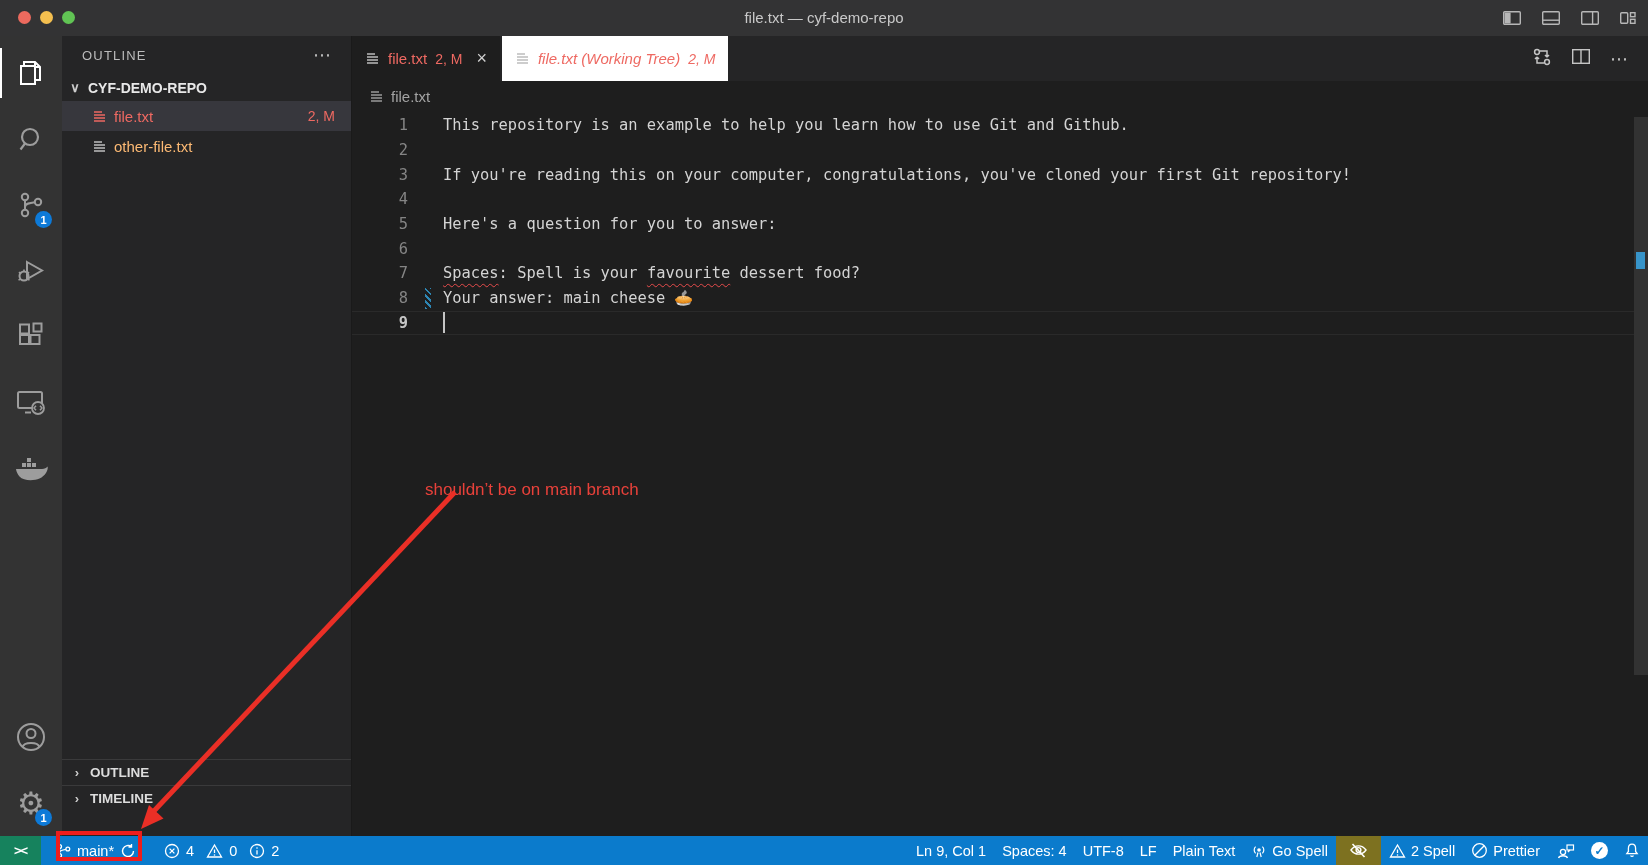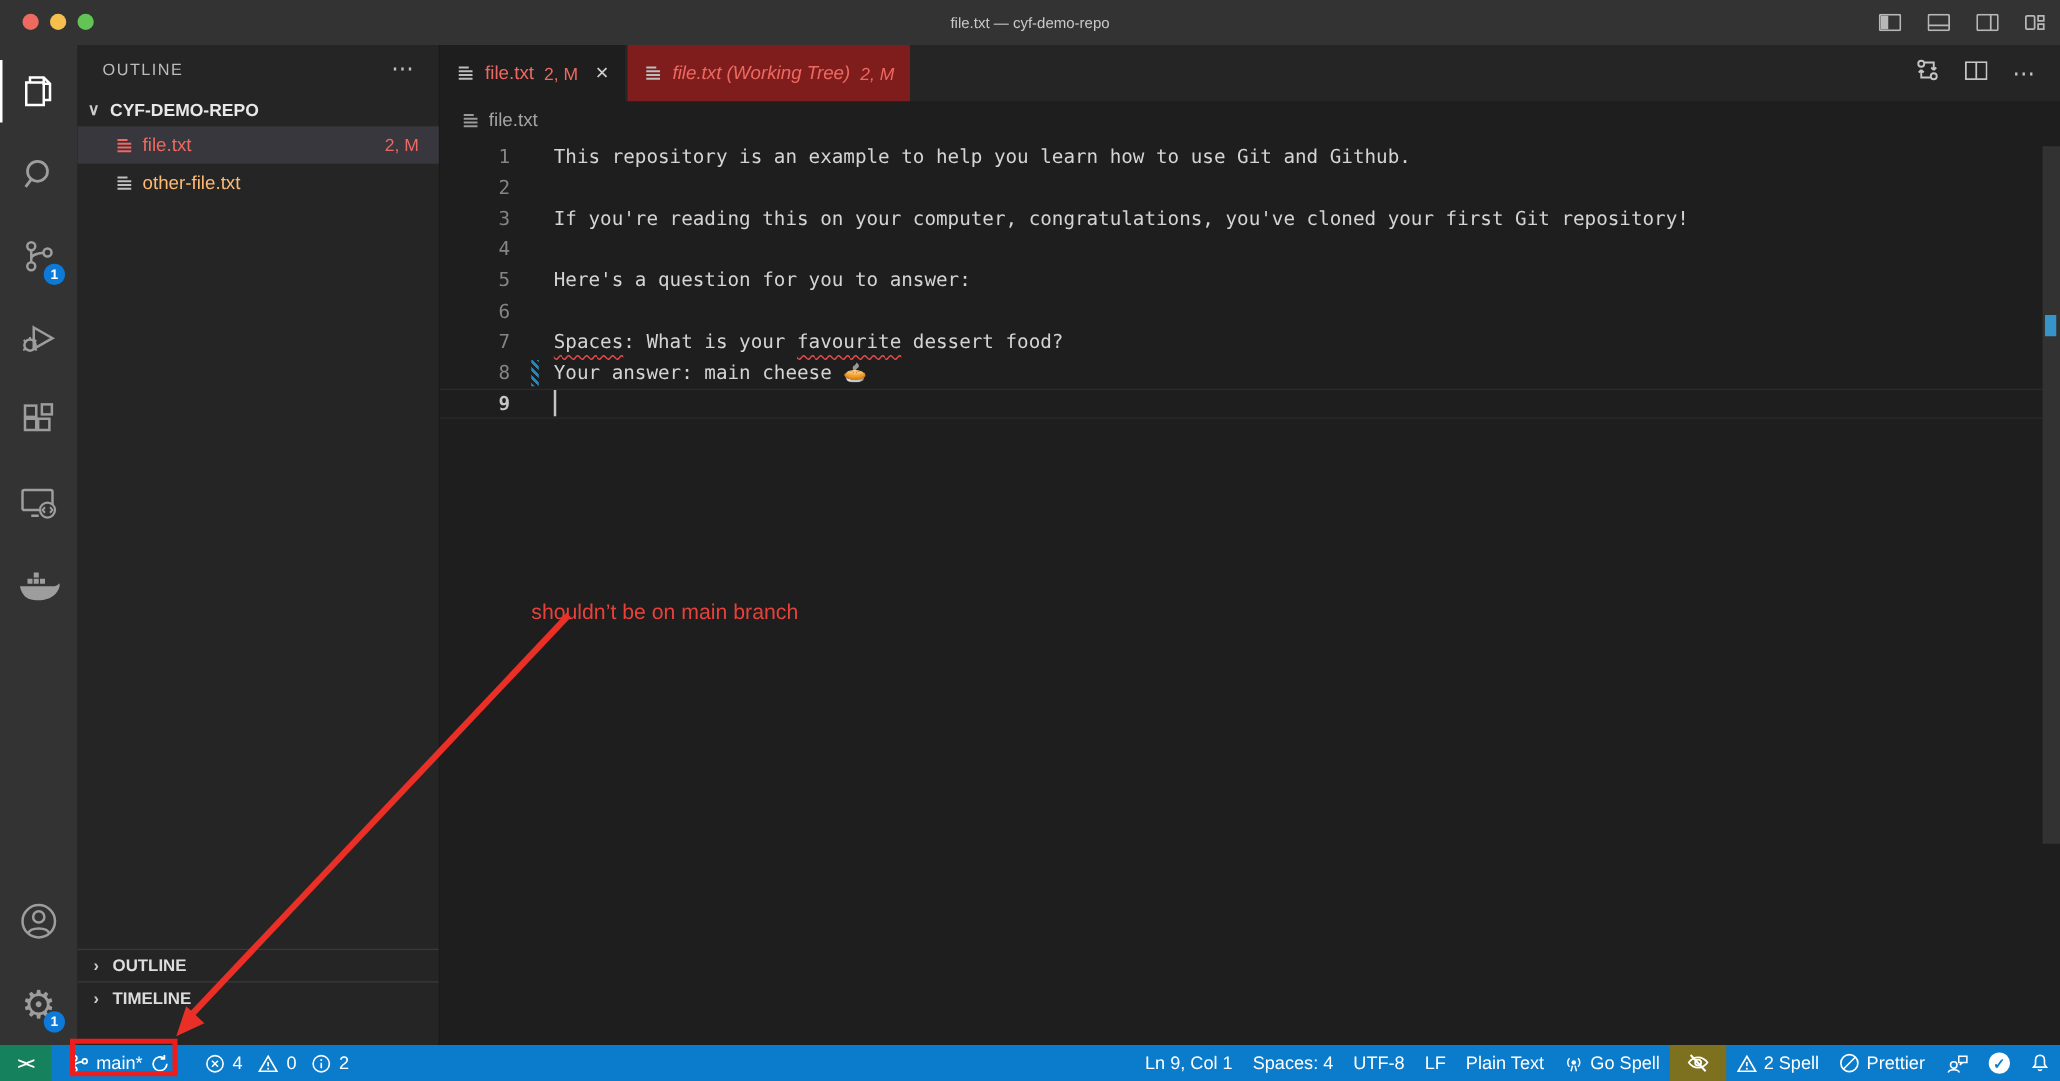--- a/index.html
+++ b/index.html
@@ -6,21 +6,21 @@
   html,body { width:1648px; height:865px; overflow:hidden; background:#1e1e1e;
     font-family:"Liberation Sans", sans-serif; }
   .app { position:absolute; inset:0; }
 
   
   .titlebar { position:absolute; top:0; left:0; right:0; height:36px; background:#333334; }
   .traffic { position:absolute; left:18px; top:11px; display:flex; gap:9px; }
   .dot { width:13px; height:13px; border-radius:50%; }
   .dot.red{background:#ec6a5e;} .dot.yellow{background:#f4bf4f;} .dot.green{background:#61c454;}
   .win-title { position:absolute; left:0; right:0; top:0; height:36px; line-height:36px;
-    text-align:center; color:#c9c9c9; font-size:12px; }
+    text-align:center; color:#c9c9c9; font-size:15px; }
   .tb-icons { position:absolute; right:12px; top:0; height:36px; display:flex; gap:21px; align-items:center; }
   .tb-icons svg { display:block; }
 
   
   .main { position:absolute; top:36px; left:0; right:0; bottom:29px; display:flex; }
 
   
   .activitybar { width:62px; background:#333333; display:flex; flex-direction:column; align-items:stretch; padding-top:4px; }
   .ab-item { position:relative; height:66px; display:flex; align-items:center; justify-content:center; color:#9d9d9d; }
   .ab-item.active { color:#ffffff; }
@@ -43,21 +43,21 @@
   .fbadge { position:absolute; right:16px; font-size:14px; }
   .sb-bottom { position:absolute; left:0; right:0; bottom:25px; }
   .sb-sec { height:26px; display:flex; align-items:center; gap:6px; padding-left:8px; font-size:13.5px; font-weight:bold;
     color:#dddddd; border-top:1px solid rgba(204,204,204,0.13); }
 
   
   .editorgroup { flex:1; display:flex; flex-direction:column; position:relative; background:#1e1e1e; }
   .tabbar { height:45px; background:#252526; display:flex; align-items:stretch; }
   .tab { display:flex; align-items:center; gap:8px; padding:0 13px; font-size:15px; color:#ee6962; }
   .tab.active { background:#1e1e1e; }
-  .tab.inactive { background:#7f1d1d; margin-left:2px; }
+  .tab.inactive { background:#ffffff; margin-left:2px; }
   .tab .tab-label.italic, .tab .tab-badge.italic { font-style:italic; }
   .tab-badge { font-size:14px; }
   .tab-close { color:#d0d0d0; font-size:18px; margin-left:6px; cursor:pointer; }
   .tab-actions { margin-left:auto; display:flex; align-items:center; gap:20px; padding-right:18px; color:#c5c5c5; }
   .more-dots { font-size:18px; letter-spacing:2px; color:#c5c5c5; }
   .breadcrumb { height:30px; display:flex; align-items:center; gap:7px; padding-left:17px; color:#a3a3a3; font-size:15px; }
 
   
   .editor { flex:1; position:relative; font-family:"DejaVu Sans Mono", monospace; font-size:15.4px; color:#d4d4d4; }
   .code-lines { position:absolute; top:2px; left:0; right:14px; }
@@ -308,21 +308,21 @@
         <span>file.txt</span>
       </div>
       <div class="editor">
         <div class="code-lines" id="code-lines">
             <div class="code-line"><div class="gutter">1</div><div class="ltext"><span>This repository is an example to help you learn how to use Git and Github.</span></div></div>
             <div class="code-line"><div class="gutter">2</div><div class="ltext"></div></div>
             <div class="code-line"><div class="gutter">3</div><div class="ltext"><span>If you're reading this on your computer, congratulations, you've cloned your first Git repository!</span></div></div>
             <div class="code-line"><div class="gutter">4</div><div class="ltext"></div></div>
             <div class="code-line"><div class="gutter">5</div><div class="ltext"><span>Here's a question for you to answer:</span></div></div>
             <div class="code-line"><div class="gutter">6</div><div class="ltext"></div></div>
-            <div class="code-line"><div class="gutter">7</div><div class="ltext"><span class="squiggle">Spaces</span><span>: What is your </span><span class="squiggle">favourite</span><span> dessert food?</span></div></div>
+            <div class="code-line"><div class="gutter">7</div><div class="ltext"><span class="squiggle">Spaces</span><span>: Spell is your </span><span class="squiggle">favourite</span><span> dessert food?</span></div></div>
             <div class="code-line"><div class="gutter">8</div><div class="mod"></div><div class="ltext"><span>Your answer: main cheese 🥧</span></div></div>
             <div class="code-line current"><div class="gutter">9</div><div class="ltext"><span class="cursor"></span></div></div>
           </div>
         <div class="scrollbar">
           <div class="sb-thumb"></div>
           <div class="ov-mark"></div>
         </div>
       </div>
     </div>
   </div>

